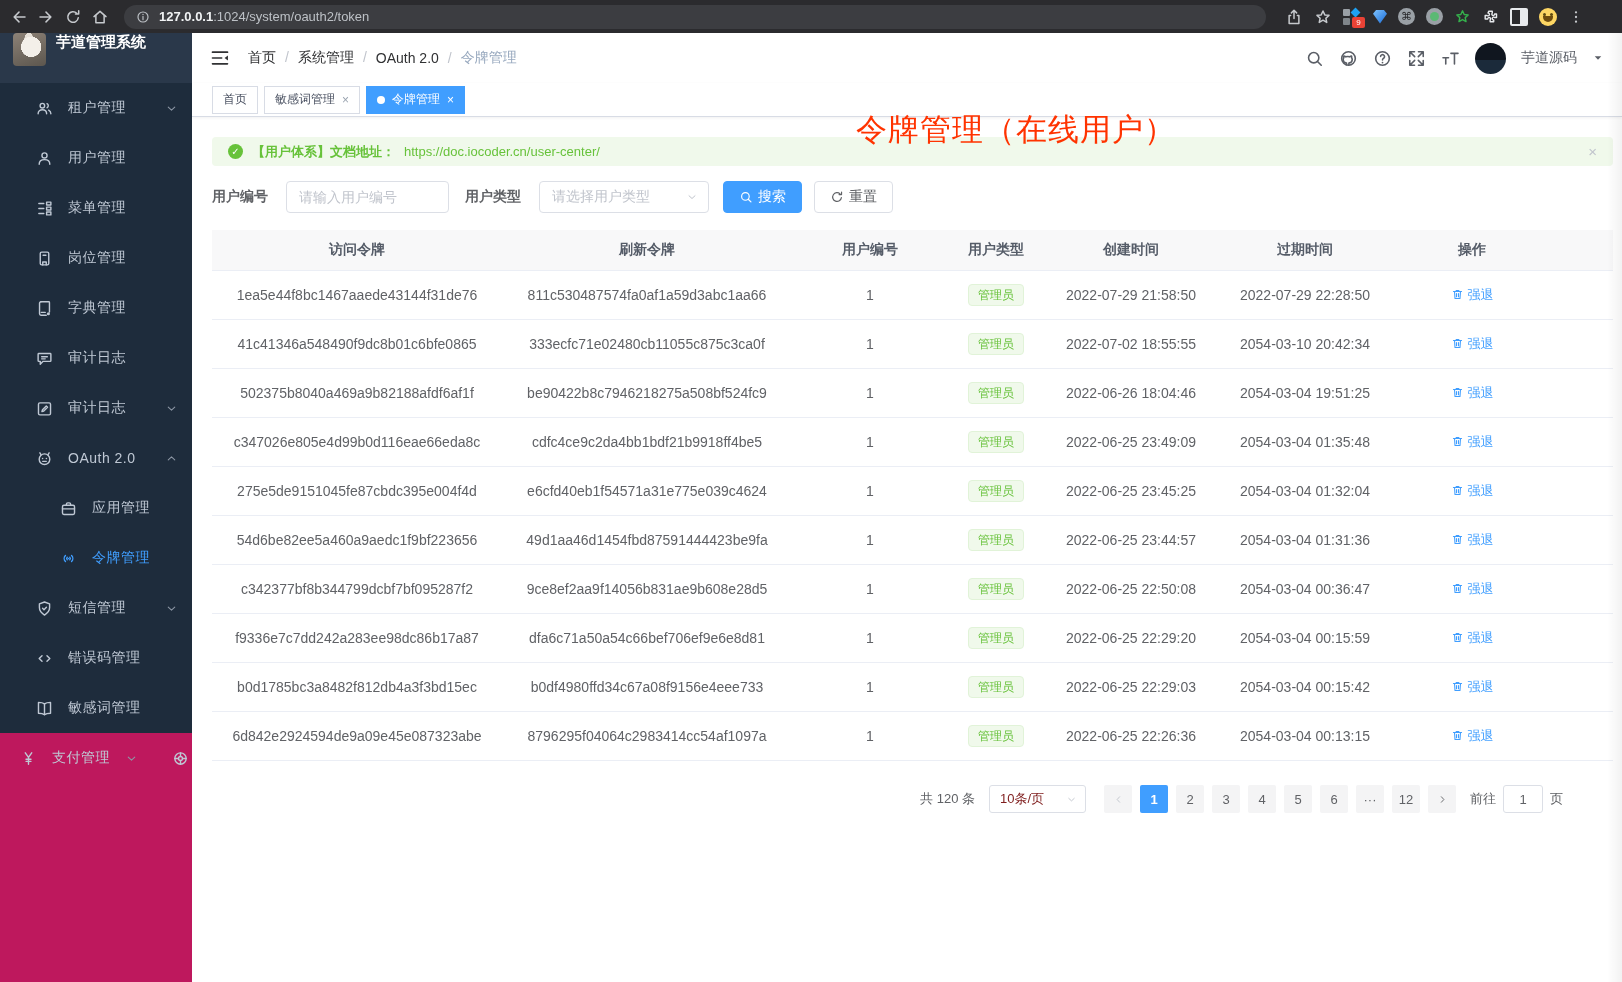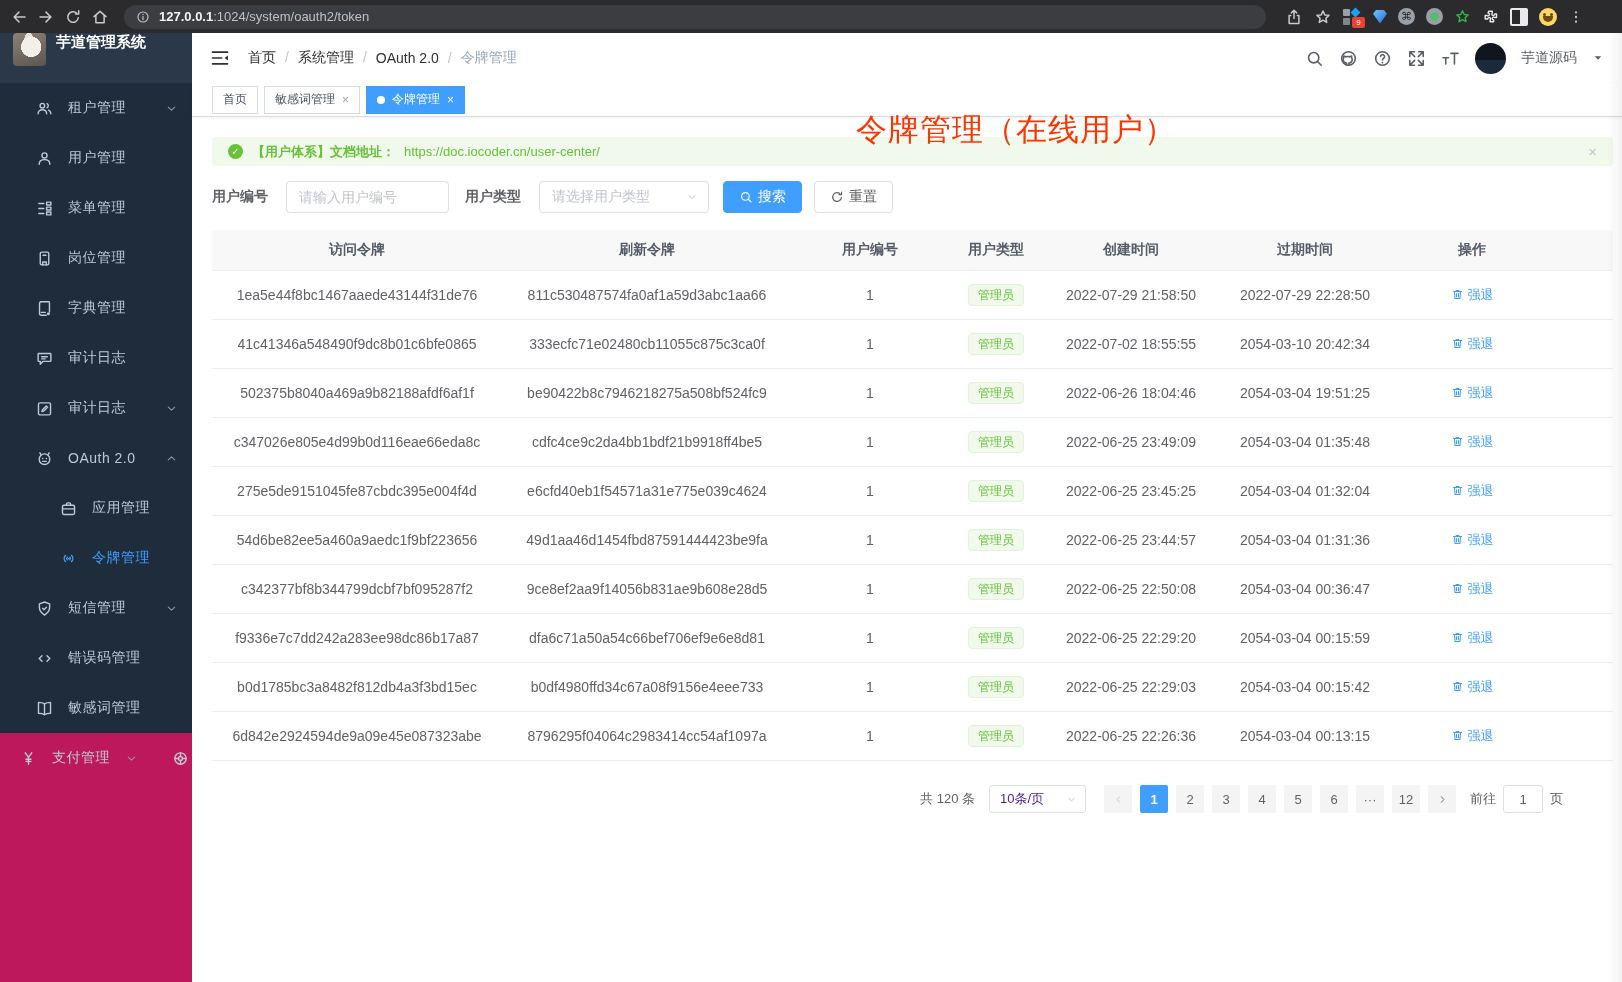--- a/index.html
+++ b/index.html
@@ -105,21 +105,21 @@
   .tr{height:48px;border-bottom:1px solid #ebeef5;font-size:14px;color:#606266}
   .c{text-align:center;flex:0 0 auto}
   .c1{width:290px}.c2{width:290px}.c3{width:156px}.c4{width:96px}.c5{width:174px}.c6{width:174px}.c7{width:160px}
   .csp{flex:1}
   .badge{display:inline-block;background:#f0f9eb;border:1px solid #e1f3d8;color:#67c23a;font-size:12px;padding:3px 9px;border-radius:4px;line-height:1.2}
   .op{color:#409eff;font-size:13px;display:inline-flex;align-items:center;gap:4px;cursor:pointer}
   .op .bi{width:13px;height:13px}
 
   .pager{display:flex;align-items:center;justify-content:flex-end;margin-top:24px;padding-right:50px;font-size:13px;color:#606266}
   .ptotal{margin-right:14px;white-space:nowrap}
-  .psel{width:97px;height:28px;border:1px solid #dcdfe6;border-radius:3px;display:flex;align-items:center;justify-content:space-between;padding:0 8px 0 10px;box-sizing:border-box;margin-right:14px;cursor:pointer;color:#4c1d95}
+  .psel{width:97px;height:28px;border:1px solid #dcdfe6;border-radius:3px;display:flex;align-items:center;justify-content:space-between;padding:0 8px 0 10px;box-sizing:border-box;margin-right:14px;cursor:pointer;color:#7f1d1d}
   .psel .chev{width:11px;height:11px;color:#c0c4cc}
   .pb{min-width:28px;height:28px;background:#f4f4f5;border-radius:2px;display:inline-flex;align-items:center;justify-content:center;margin:0 4px;font-size:13px;color:#606266;cursor:pointer;padding:0 4px;box-sizing:border-box}
   .pb.on{background:#409eff;color:#fff;font-weight:bold}
   .pb.dis{color:#c0c4cc;cursor:default}
   .pb .chev{width:11px;height:11px}
   .goto{display:flex;align-items:center;gap:7px;margin-left:10px;white-space:nowrap}
   .ginp{width:40px;height:28px;border:1px solid #dcdfe6;border-radius:3px;text-align:center;font-size:13px;color:#606266;box-sizing:border-box;font-family:inherit}
 
   .scrollstrip{position:absolute;top:0;right:0;bottom:0;width:15px;background:linear-gradient(to right,rgba(0,0,0,0),rgba(0,0,0,.05));z-index:25;pointer-events:none}
 </style>

